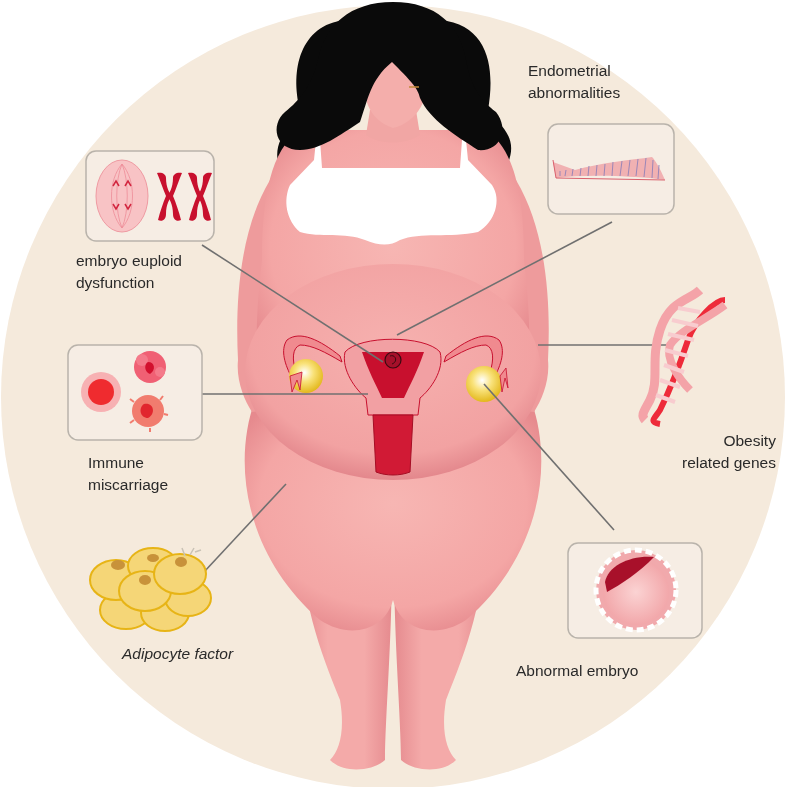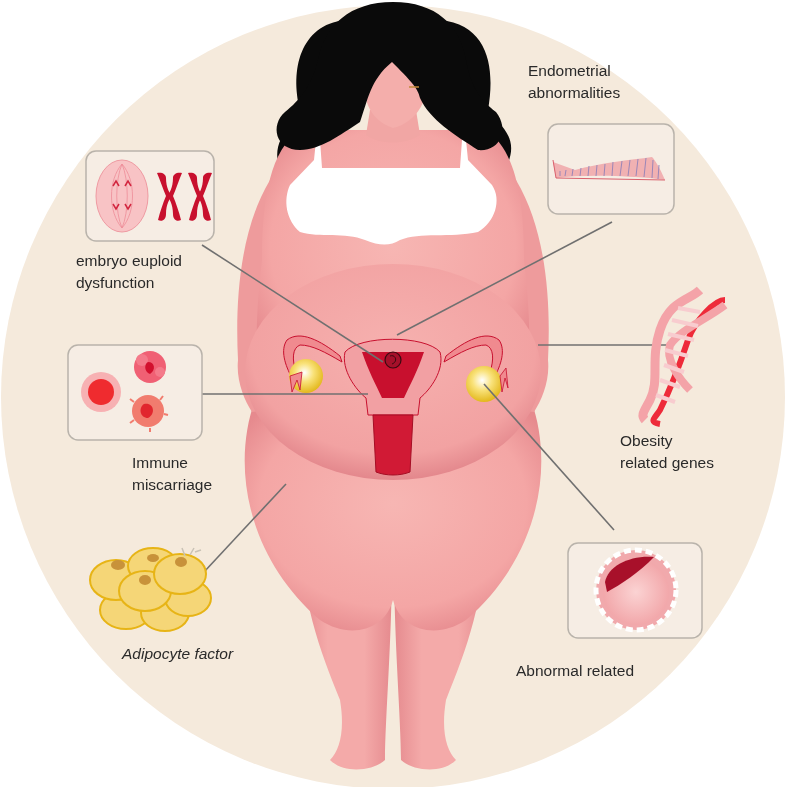--- a/index.html
+++ b/index.html
@@ -185,27 +185,27 @@
 
   
   <div class="label" style="left:528px; top:60px;">
     <span>Endometrial</span>
     <span>abnormalities</span>
   </div>
   <div class="label" style="left:76px; top:250px;">
     <span>embryo euploid</span>
     <span>dysfunction</span>
   </div>
-  <div class="label" style="left:620px; top:430px;">
+  <div class="label" style="left:682px; top:430px;text-align:right;">
     <span>Obesity</span>
     <span>related genes</span>
   </div>
-  <div class="label" style="left:88px; top:452px;margin-left:44px;">
+  <div class="label" style="left:88px; top:452px;">
     <span>Immune</span>
     <span>miscarriage</span>
   </div>
   <div class="label" style="left:122px; top:643px;font-style:italic;">
     <span>Adipocyte factor</span>
   </div>
   <div class="label" style="left:516px; top:660px;">
-    <span>Abnormal related</span>
+    <span>Abnormal embryo</span>
   </div>
 </div>
 
 </body></html>

